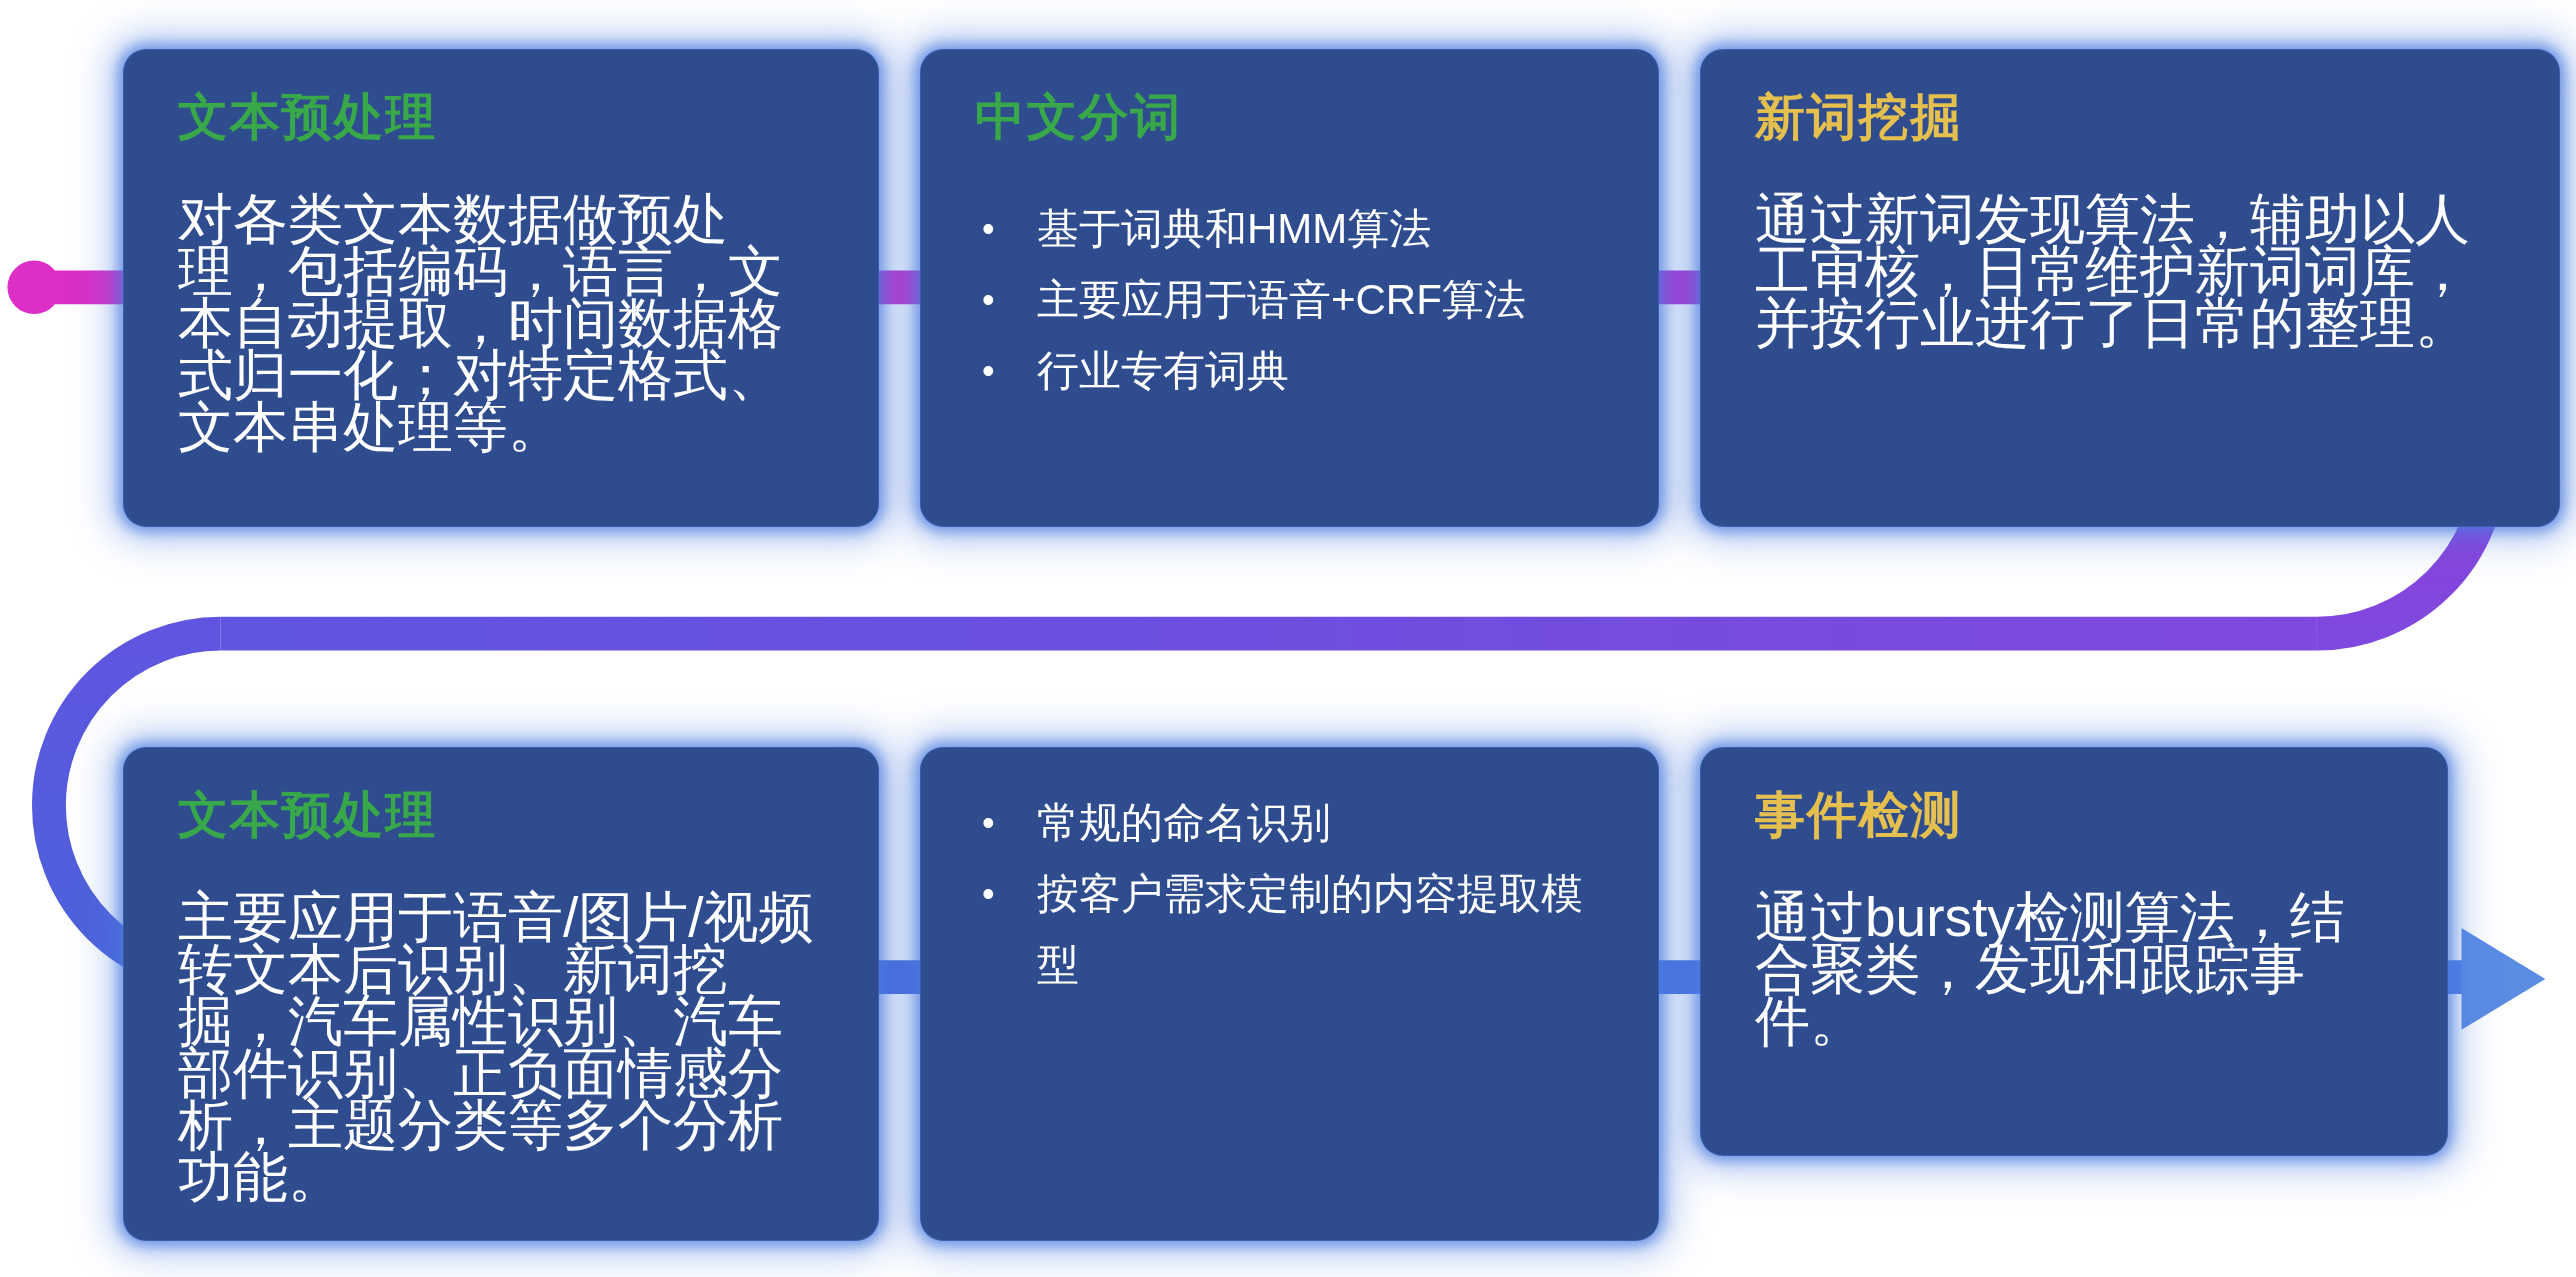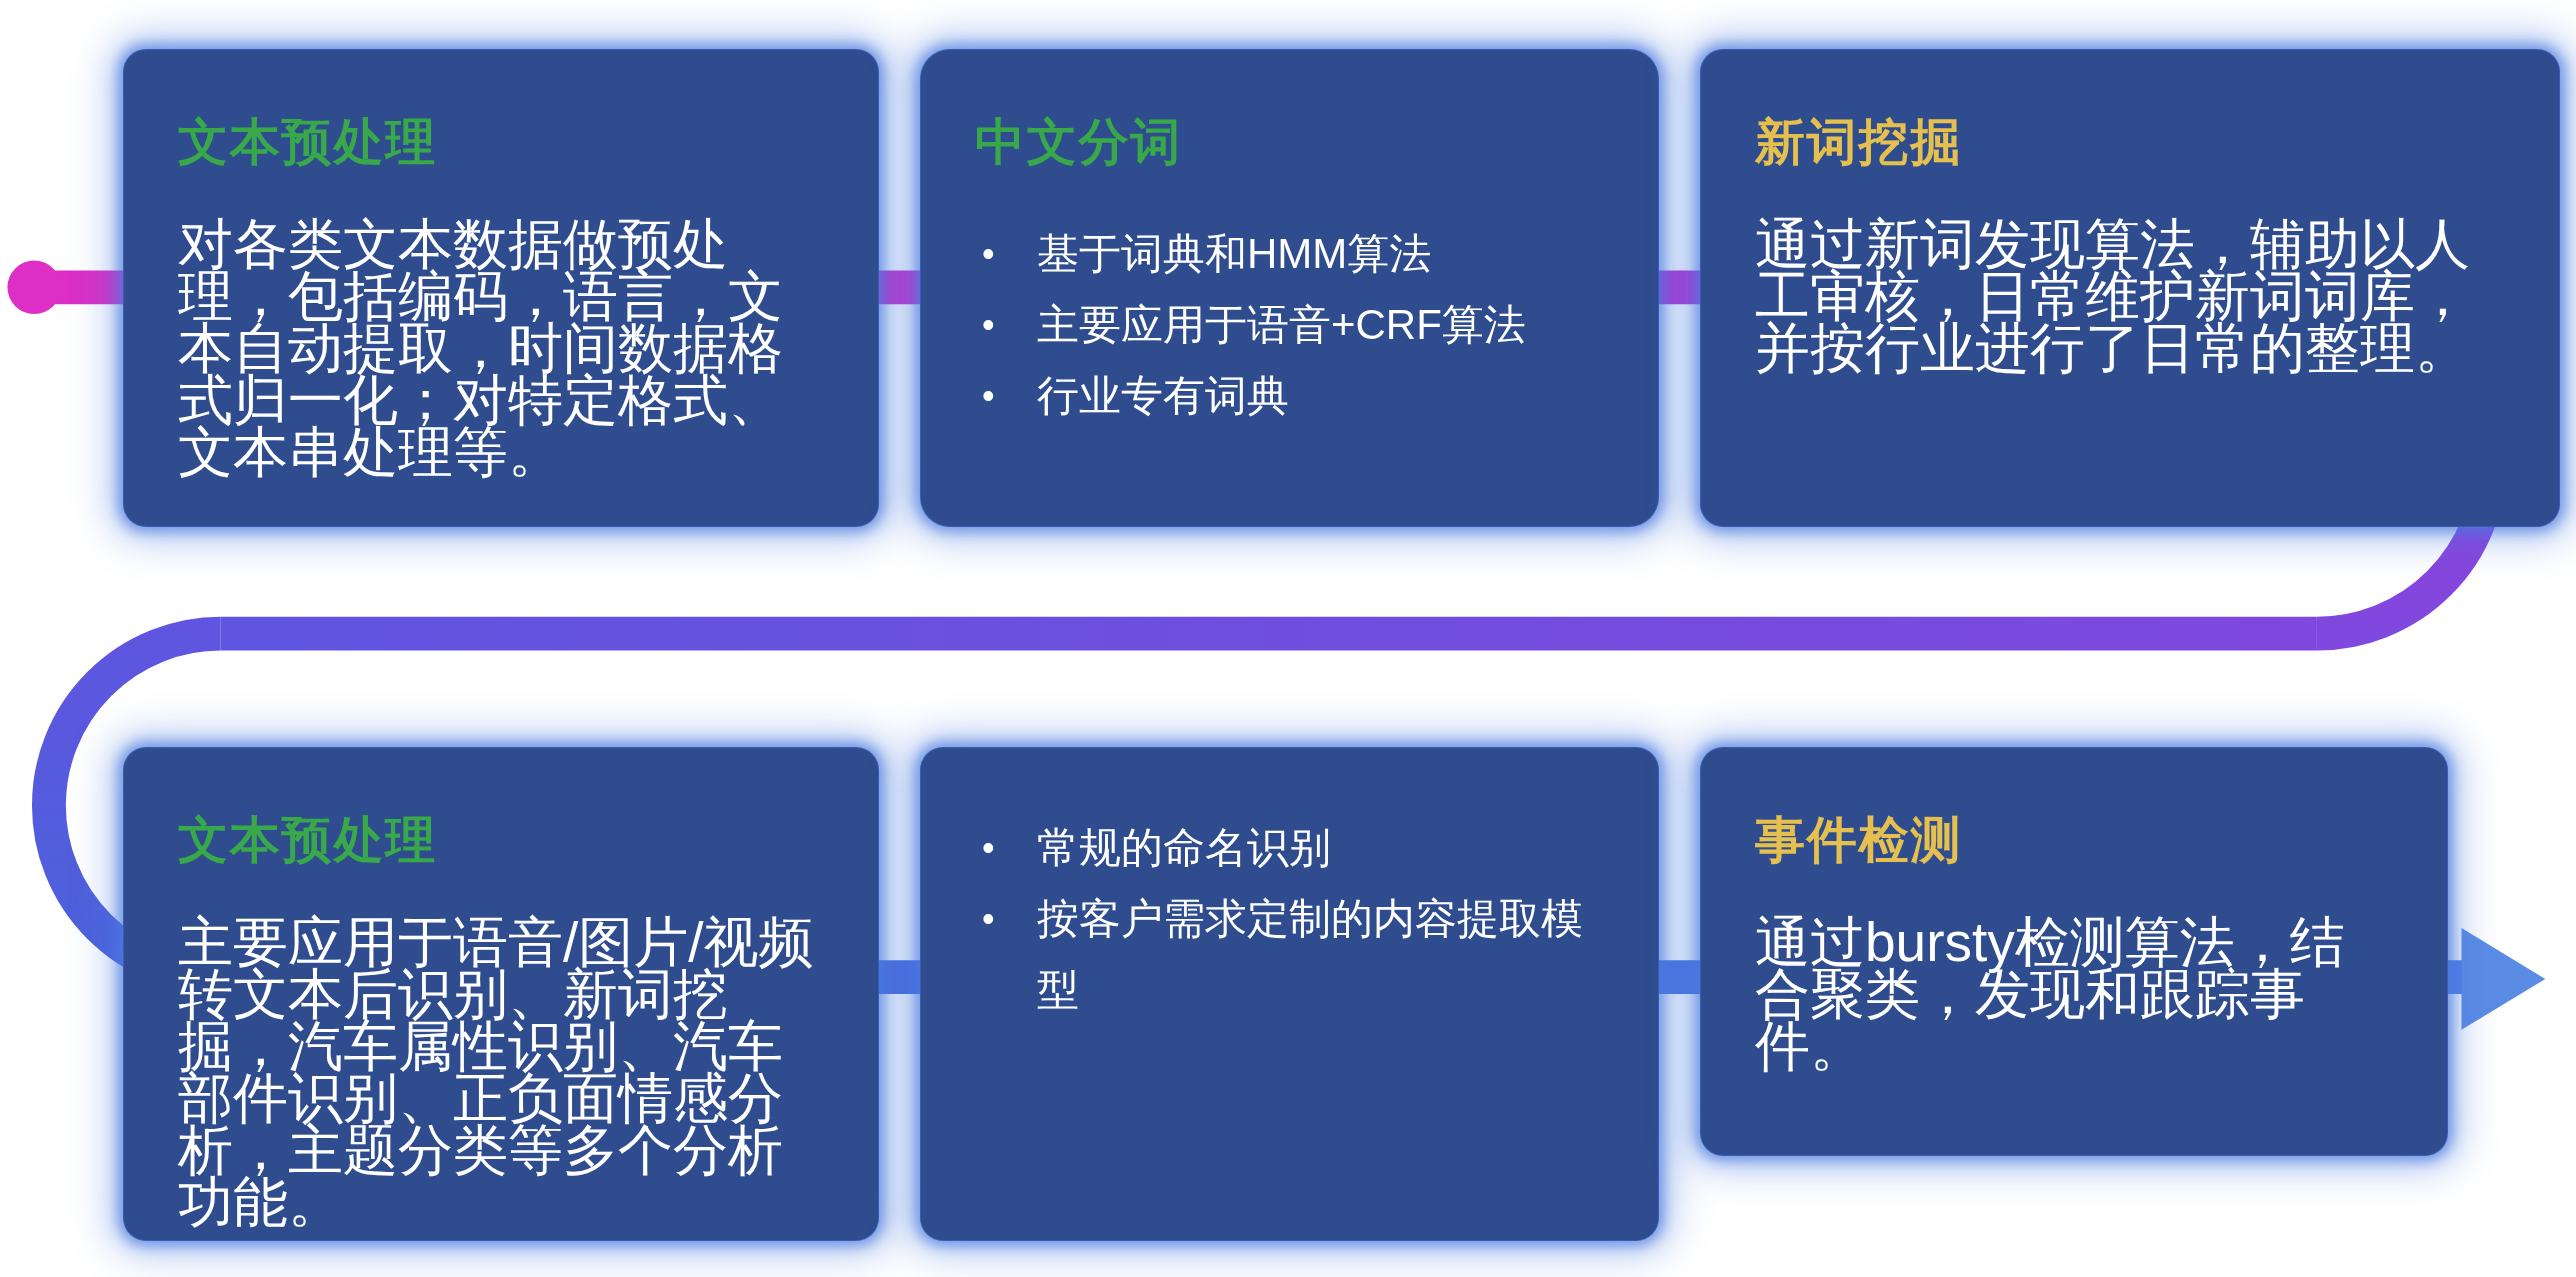--- a/index.html
+++ b/index.html
@@ -21,21 +21,21 @@
     left: 0;
     top: 0;
     z-index: 0;
   }
   .card {
     position: absolute;
     z-index: 1;
     box-sizing: border-box;
     background: var(--card-bg, #2e4c8e);
     border-radius: 23px;
-    padding: 64px 54px;
+    padding: 39px 54px;
     color: var(--body-text, #ffffff);
     box-shadow: 0 0 27px 9px rgba(74, 123, 224, 0.55);
     box-shadow: 0 0 12.5px 4.5px color-mix(in srgb, var(--glow, #4a7be0) 70%, transparent),
                 0 0 37px 14.3px color-mix(in srgb, var(--glow, #4a7be0) 38%, transparent);
     border: 1.8px solid color-mix(in srgb, var(--glow, #4a7be0) 40%, transparent);
   }
   .card h2 {
     margin: 0 0 46px 0;
     font-size: 50px;
     line-height: 1.15;
@@ -61,21 +61,21 @@
     padding-left: 62px;
   }
   .card ul.bullets .dot {
     position: absolute;
     left: 7.1px;
     top: 0;
     font-size: 36px;
     line-height: 71px;
   }
   #card-0 { left: 123px;  top: 49px;  width: 756px; height: 478px; }
-  #card-1 { left: 920px; top: 49px;  width: 739px; height: 478px; border-radius: 30px; }
+  #card-1 { left: 920px; top: 49px;  width: 739px; height: 478px; }
   #card-2 { left: 1700px; top: 49px;  width: 860px; height: 478px; }
   #card-3 { left: 123px;  top: 747px; width: 756px; height: 494px; }
   #card-4 { left: 920px; top: 747px; width: 739px; height: 494px; }
   #card-5 { left: 1700px; top: 747px; width: 748px; height: 409px; }
 </style>
 </head>
 <body>
 
 <div id="stage">
 

